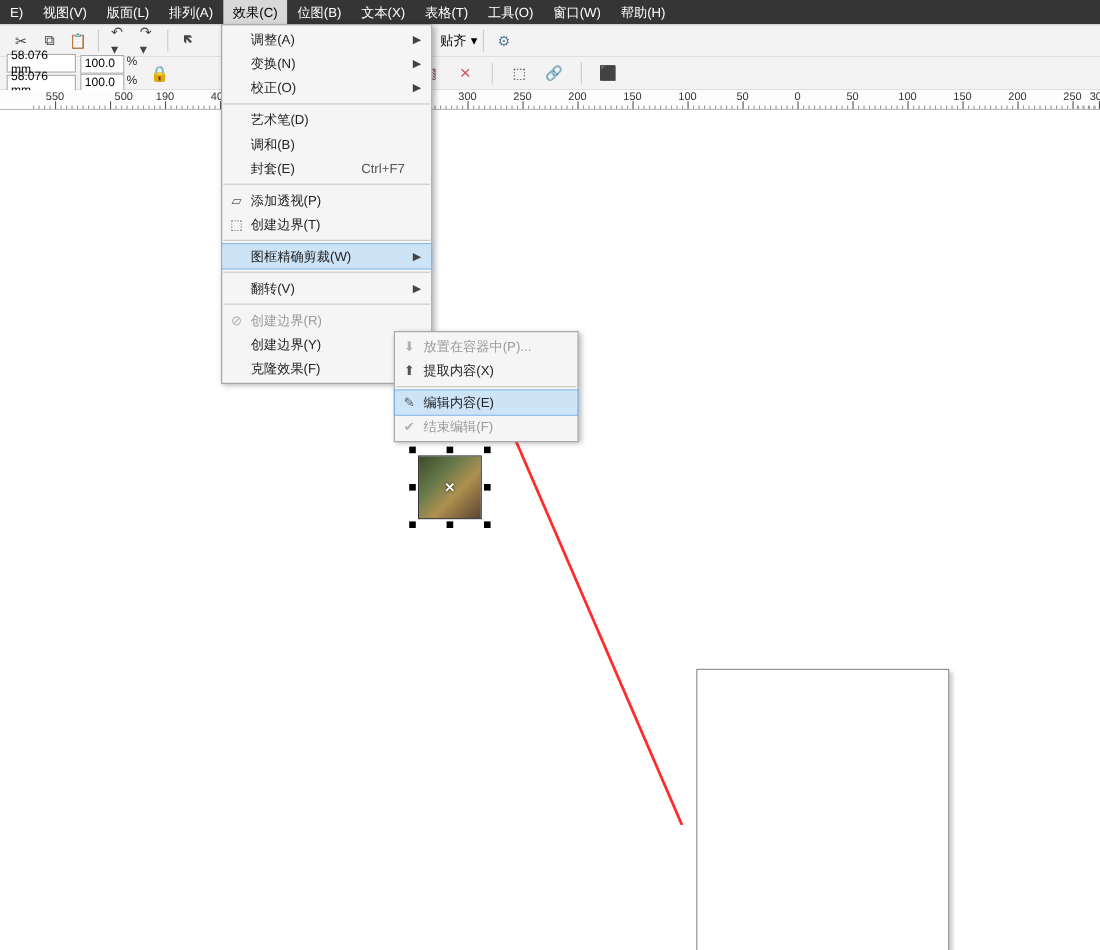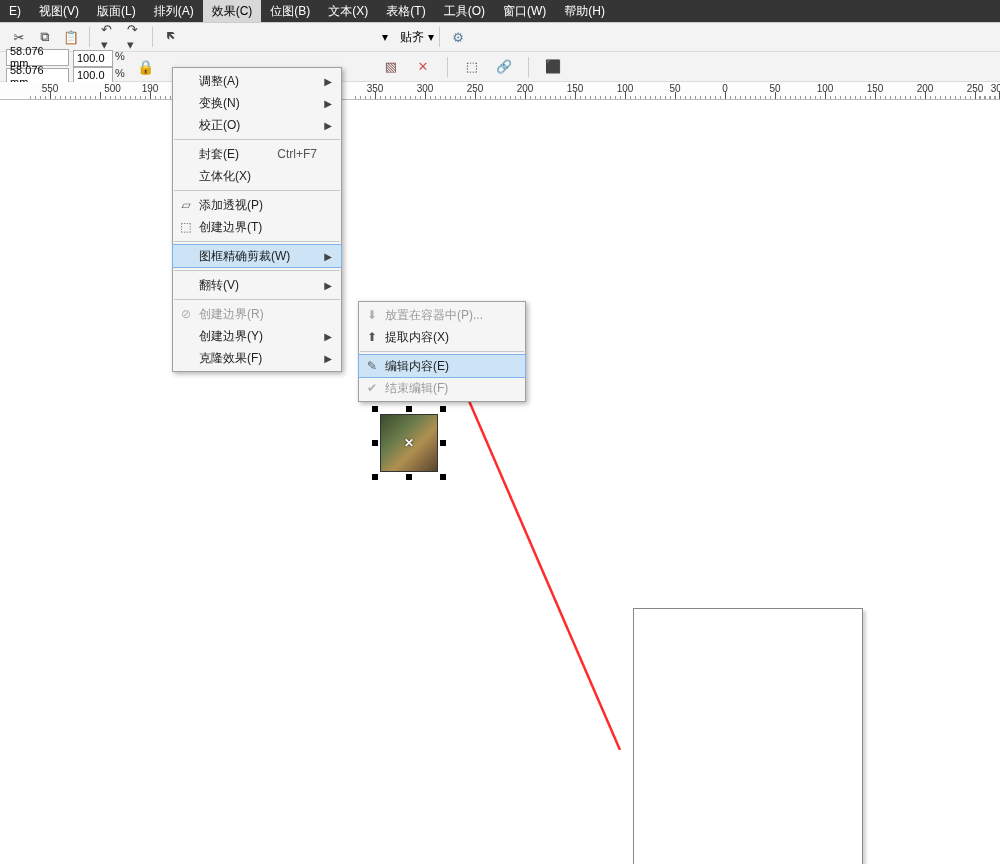--- a/index.html
+++ b/index.html
@@ -432,46 +432,51 @@
   <svg class="arrow" style="left:440px; top:270px; width:260px; height:380px;">
     <defs>
       <marker id="ah" markerWidth="10" markerHeight="10" refX="2" refY="5" orient="auto">
         <path d="M0,0 L10,5 L0,10 Z" fill="#ff2a2a"></path>
       </marker>
     </defs>
     <line x1="180" y1="380" x2="20" y2="10" stroke="#ff2a2a" stroke-width="2.5" marker-end="url(#ah)"></line>
   </svg>
 </div>
 
-<div class="dropdown-menu" id="menu1" style="left:172px; top:22px; width:170px;margin-top:45px;">
+<div class="dropdown-menu" id="menu1" style="left:201px; top:22px; width:192px;">
     <div class="dmenu-item">
       <span class="dmenu-icon"></span>
       <span class="dmenu-label">调整(A)</span>
       <span class="dmenu-arrow">▶</span>
     </div>
     <div class="dmenu-item">
       <span class="dmenu-icon"></span>
       <span class="dmenu-label">变换(N)</span>
       <span class="dmenu-arrow">▶</span>
     </div>
     <div class="dmenu-item">
       <span class="dmenu-icon"></span>
       <span class="dmenu-label">校正(O)</span>
       <span class="dmenu-arrow">▶</span>
     </div>
     <div class="dmenu-sep"></div>
+    <div class="dmenu-item">
+      <span class="dmenu-icon"></span>
+      <span class="dmenu-label">艺术笔(D)</span>
+      <span class="dmenu-arrow"></span>
+    </div>
+    <div class="dmenu-item">
+      <span class="dmenu-icon"></span>
+      <span class="dmenu-label">调和(B)</span>
+      <span class="dmenu-arrow"></span>
+    </div>
     <div class="dmenu-item">
       <span class="dmenu-icon"></span>
       <span class="dmenu-label">封套(E)</span>
       <span class="dmenu-shortcut">Ctrl+F7</span>
-      <span class="dmenu-arrow"></span>
-    </div>
-    <div class="dmenu-item">
-      <span class="dmenu-icon"></span>
-      <span class="dmenu-label">立体化(X)</span>
       <span class="dmenu-arrow"></span>
     </div>
     <div class="dmenu-sep"></div>
     <div class="dmenu-item">
       <span class="dmenu-icon">▱</span>
       <span class="dmenu-label">添加透视(P)</span>
       <span class="dmenu-arrow"></span>
     </div>
     <div class="dmenu-item">
       <span class="dmenu-icon">⬚</span>

